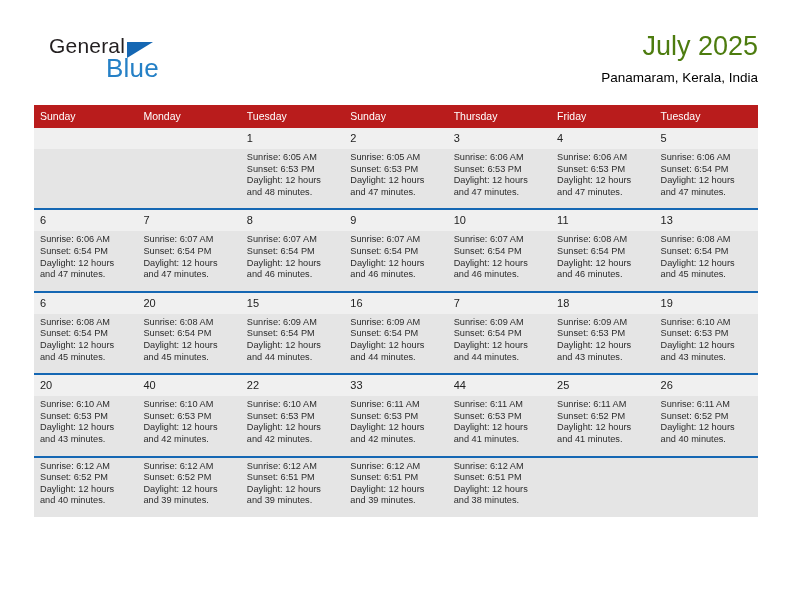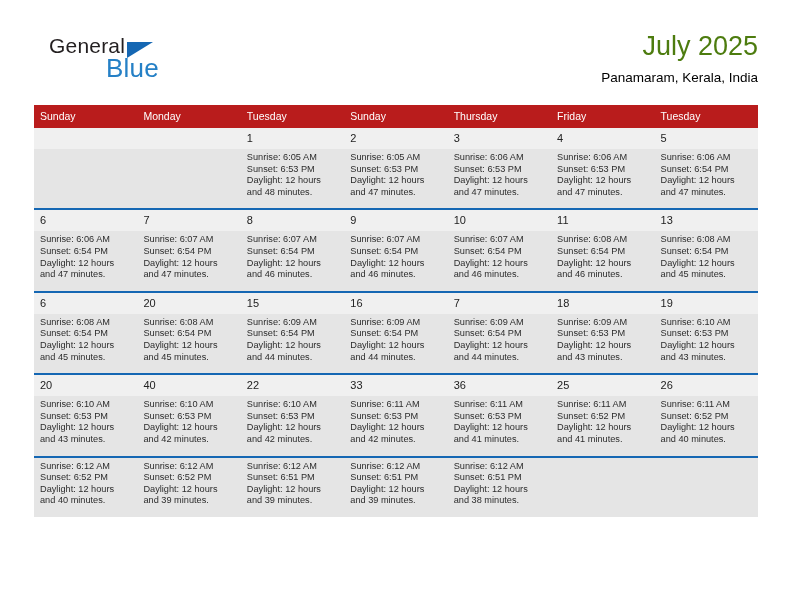--- a/index.html
+++ b/index.html
@@ -302,21 +302,21 @@
           </td>
         </tr>
         <tr class="weekrow-sep">
           <td colspan="7"></td>
         </tr>
         <tr class="daynum-row">
           <td>20</td>
           <td>40</td>
           <td>22</td>
           <td>33</td>
-          <td>36</td>
+          <td>44</td>
           <td>25</td>
           <td>26</td>
         </tr>
         <tr class="dayinfo-row">
           <td>
             <div>Sunrise: 6:10 AM</div>
             <div>Sunset: 6:53 PM</div>
             <div class="daylight">Daylight: 12 hours and 43 minutes.</div>
           </td>
           <td>

